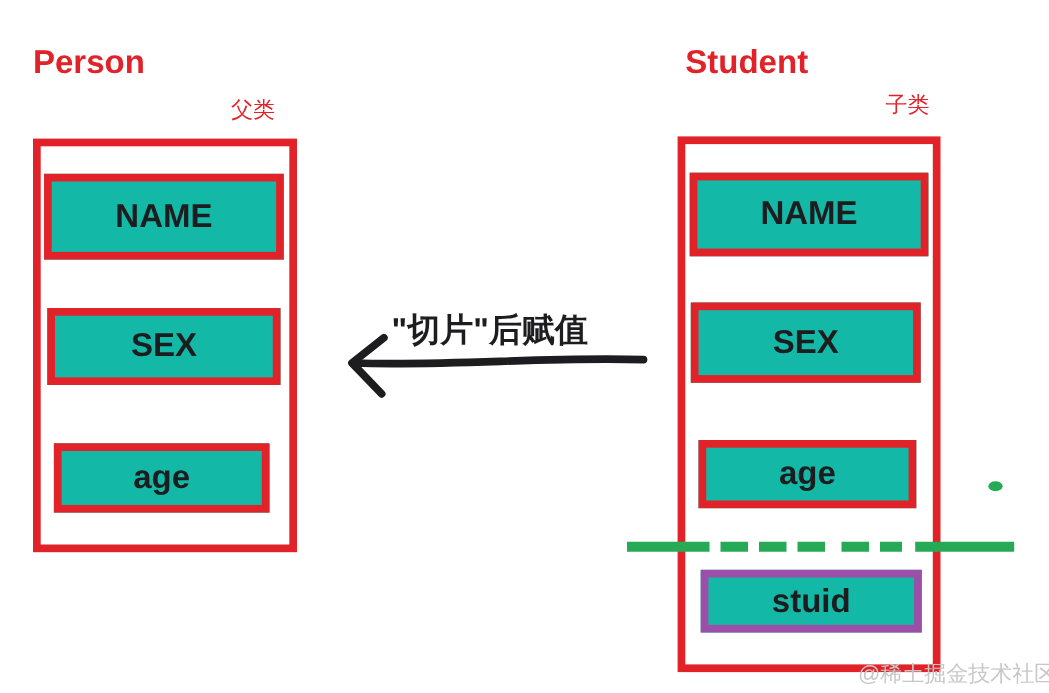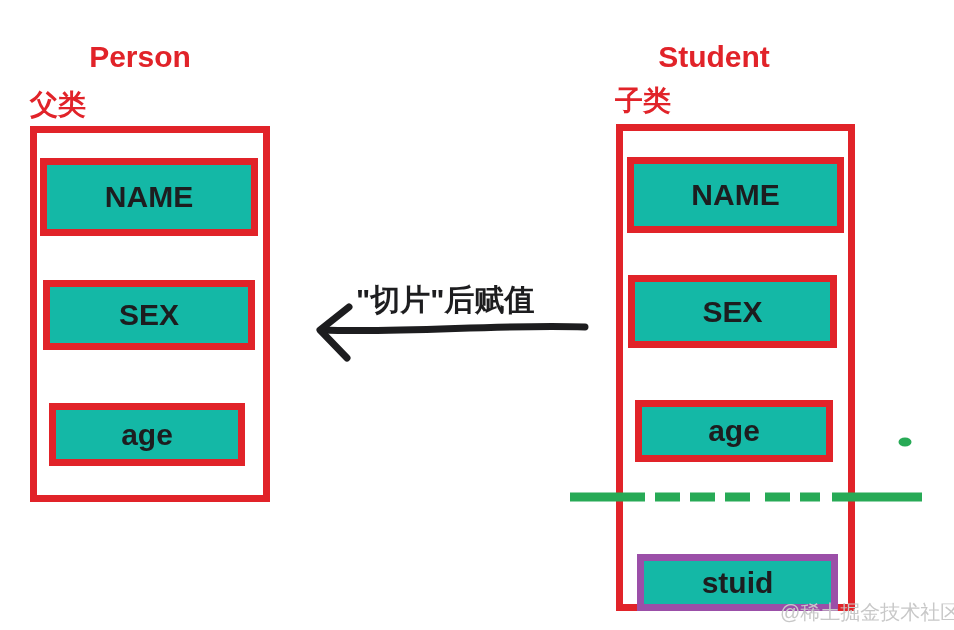--- a/index.html
+++ b/index.html
@@ -12,31 +12,30 @@
   html,body{margin:0;padding:0;background:#ffffff;}
   .canvas{
     position:relative;
     width:954px;height:630px;
     background:#ffffff;
     overflow:hidden;
     font-family:"Liberation Sans","DejaVu Sans",sans-serif;
   }
   .title{
     position:absolute;
-    text-align:center;
     font-weight:bold;
     font-size:30px;
     color:var(--red);
     white-space:nowrap;
   }
   .subtitle{
     position:absolute;
-    text-align:left;
-    font-weight:bold;
-    font-size:28px;
+    text-align:right;
+    font-weight:normal;
+    font-size:20px;
     color:var(--red);
     white-space:nowrap;
   }
   .outer-box{
     position:absolute;
     border:7px solid var(--red);
     box-sizing:border-box;
     background:transparent;
   }
   .field{
@@ -44,21 +43,21 @@
     border:7px solid var(--red);
     box-sizing:border-box;
     display:flex;
     align-items:center;
     justify-content:center;
     font-weight:bold;
     font-size:30px;
     color:var(--ink);
     background:#14b8a6;
   }
-  .field.purple{border-color:var(--purple);margin-top:36px;}
+  .field.purple{border-color:var(--purple);}
   .arrow-label{
     position:absolute;
     left:356px;top:280px;
     font-weight:bold;
     font-size:30px;
     color:var(--ink);
     white-space:nowrap;
   }
   .watermark{
     position:absolute;
@@ -78,21 +77,21 @@
 
 <div class="canvas">
 
   <div class="title" style="left:30px;top:40px;width:220px;">Person</div>
   <div class="subtitle" style="left:30px;top:86px;width:220px;">父类</div>
   <div class="outer-box" style="left:30px;top:126px;width:240px;height:376px;"></div>
   <div class="field" style="left:40px;top:158px;width:218px;height:78px;">NAME</div>
   <div class="field" style="left:43px;top:280px;width:212px;height:70px;">SEX</div>
   <div class="field" style="left:49px;top:403px;width:196px;height:63px;">age</div>
 
-  <div class="title" style="left:599px;top:40px;width:230px;">Student</div>
+  <div class="title" style="left:623px;top:40px;width:230px;">Student</div>
   <div class="subtitle" style="left:615px;top:82px;width:230px;">子类</div>
   <div class="outer-box" style="left:616px;top:124px;width:239px;height:487px;"></div>
   <div class="field" style="left:627px;top:157px;width:217px;height:76px;">NAME</div>
   <div class="field" style="left:628px;top:275px;width:209px;height:73px;">SEX</div>
   <div class="field" style="left:635px;top:400px;width:198px;height:62px;">age</div>
   <div class="field purple" style="left:637px;top:518px;width:201px;height:57px;">stuid</div>
 
   <div class="arrow-label">"切片"后赋值</div>
 
   <svg class="overlay" width="954" height="630" viewBox="0 0 954 630">

